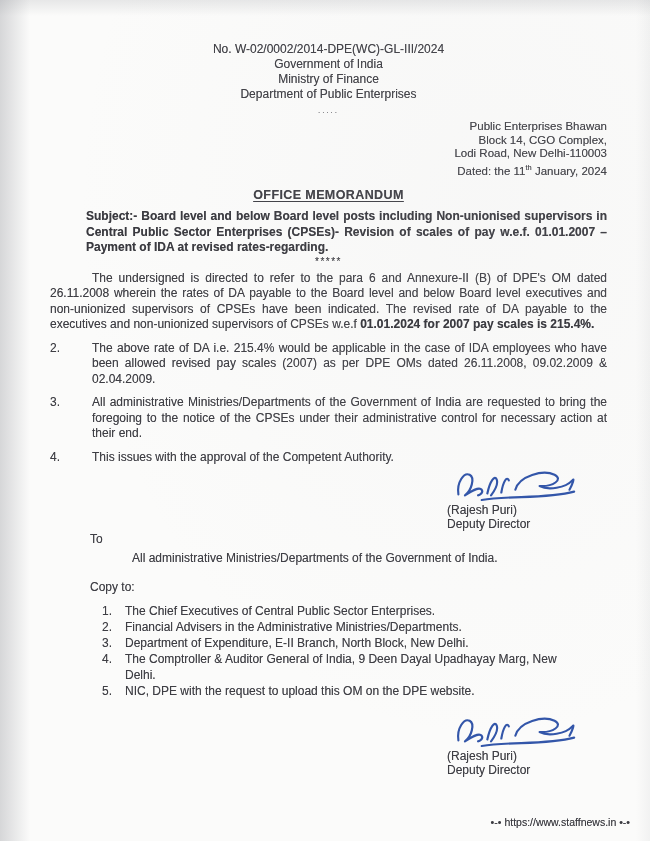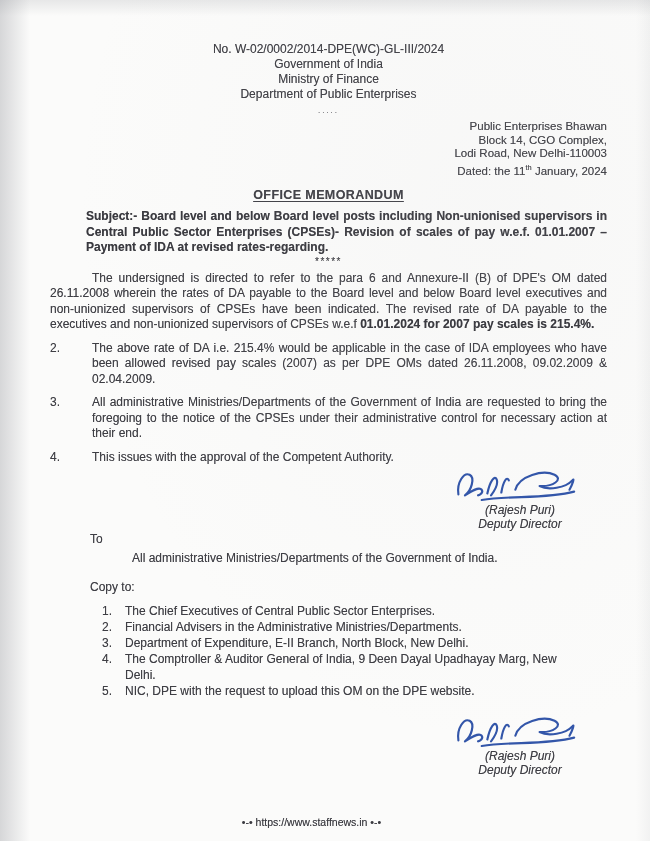--- a/index.html
+++ b/index.html
@@ -33,34 +33,34 @@
   .om-title { text-align:center; margin-top:10px; font-weight:bold; font-size:12.5px; letter-spacing:.4px; }
   .om-title span { text-decoration:underline; text-underline-offset:2px; }
   .subject { margin:7px 0 0 36px; font-weight:bold; text-align:justify; line-height:15.5px; color:#38383e; }
   .stars { text-align:center; font-size:10px; letter-spacing:1.5px; line-height:10px; margin-top:1px; }
   .para { text-align:justify; line-height:15.5px; }
   .p1 { margin-top:4px; text-indent:42px; }
   .p1 b { color:#323238; }
   .npara { display:flex; margin-top:8px; }
   .npara .num { width:42px; flex:none; }
   .npara .ptext { flex:1; text-align:justify; line-height:15.5px; }
-  .sig { width:146px; margin:1px 14px 0 auto; text-align:center; line-height:13.5px; position:relative;font-style:italic; }
+  .sig { width:146px; margin:1px 14px 0 auto; line-height:13.5px; position:relative; }
   .sig svg { display:block; margin:0 auto -2px auto; }
   .sig-path { fill:none; stroke:var(--sig,#3356a9); stroke-width:2.3; stroke-linecap:round; stroke-linejoin:round; }
   .to-label { margin-left:40px; margin-top:1px; }
   .to-text { margin-left:82px; margin-top:5px; }
   .copy-label { margin-left:40px; margin-top:15px; }
   .copy-list { margin:9px 0 0 52px; padding-right:38px; }
   .li { display:flex; line-height:16px; }
   .li .li-num { width:23px; flex:none; }
   .li .li-text { flex:1; }
   .sig2 { margin-top:13px; }
   .footer {
     position:absolute; left:0; bottom:13px; width:100%;
-    text-align:center; font-size:10.5px; color:#3a3a40; padding-right:27px;
+    text-align:right; font-size:10.5px; color:#3a3a40; padding-right:20px;
   }
 </style>
 </head>
 <body>
 
 <div class="page">
 
   <div class="head-center">
     <div>No. W-02/0002/2014-DPE(WC)-GL-III/2024</div>
     <div>Government of India</div>

